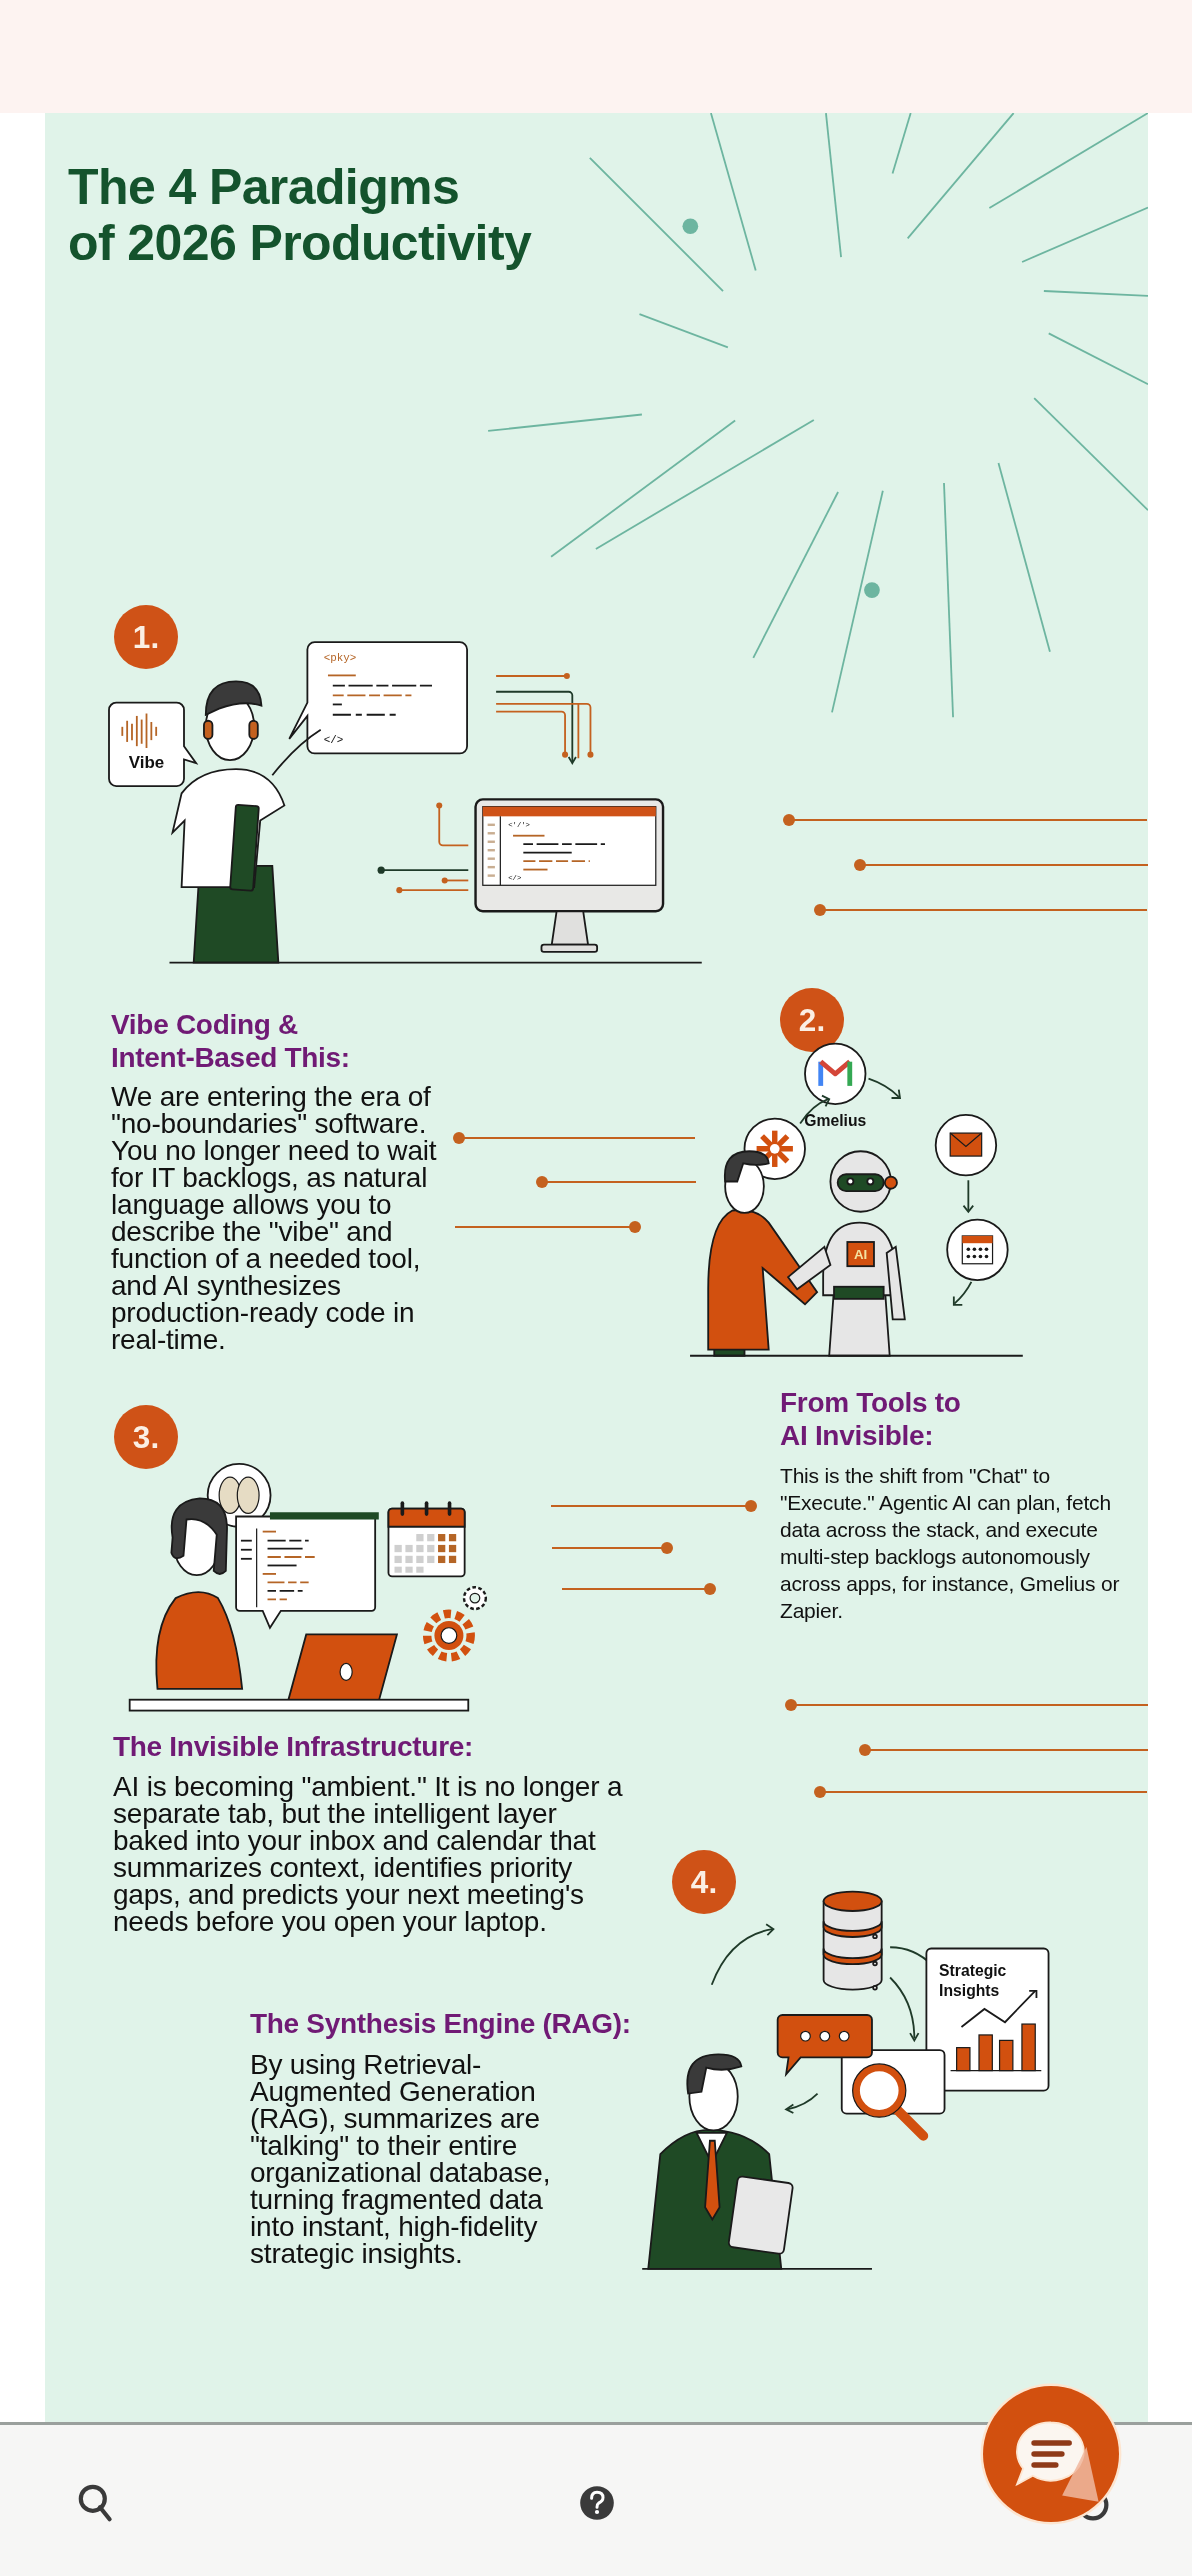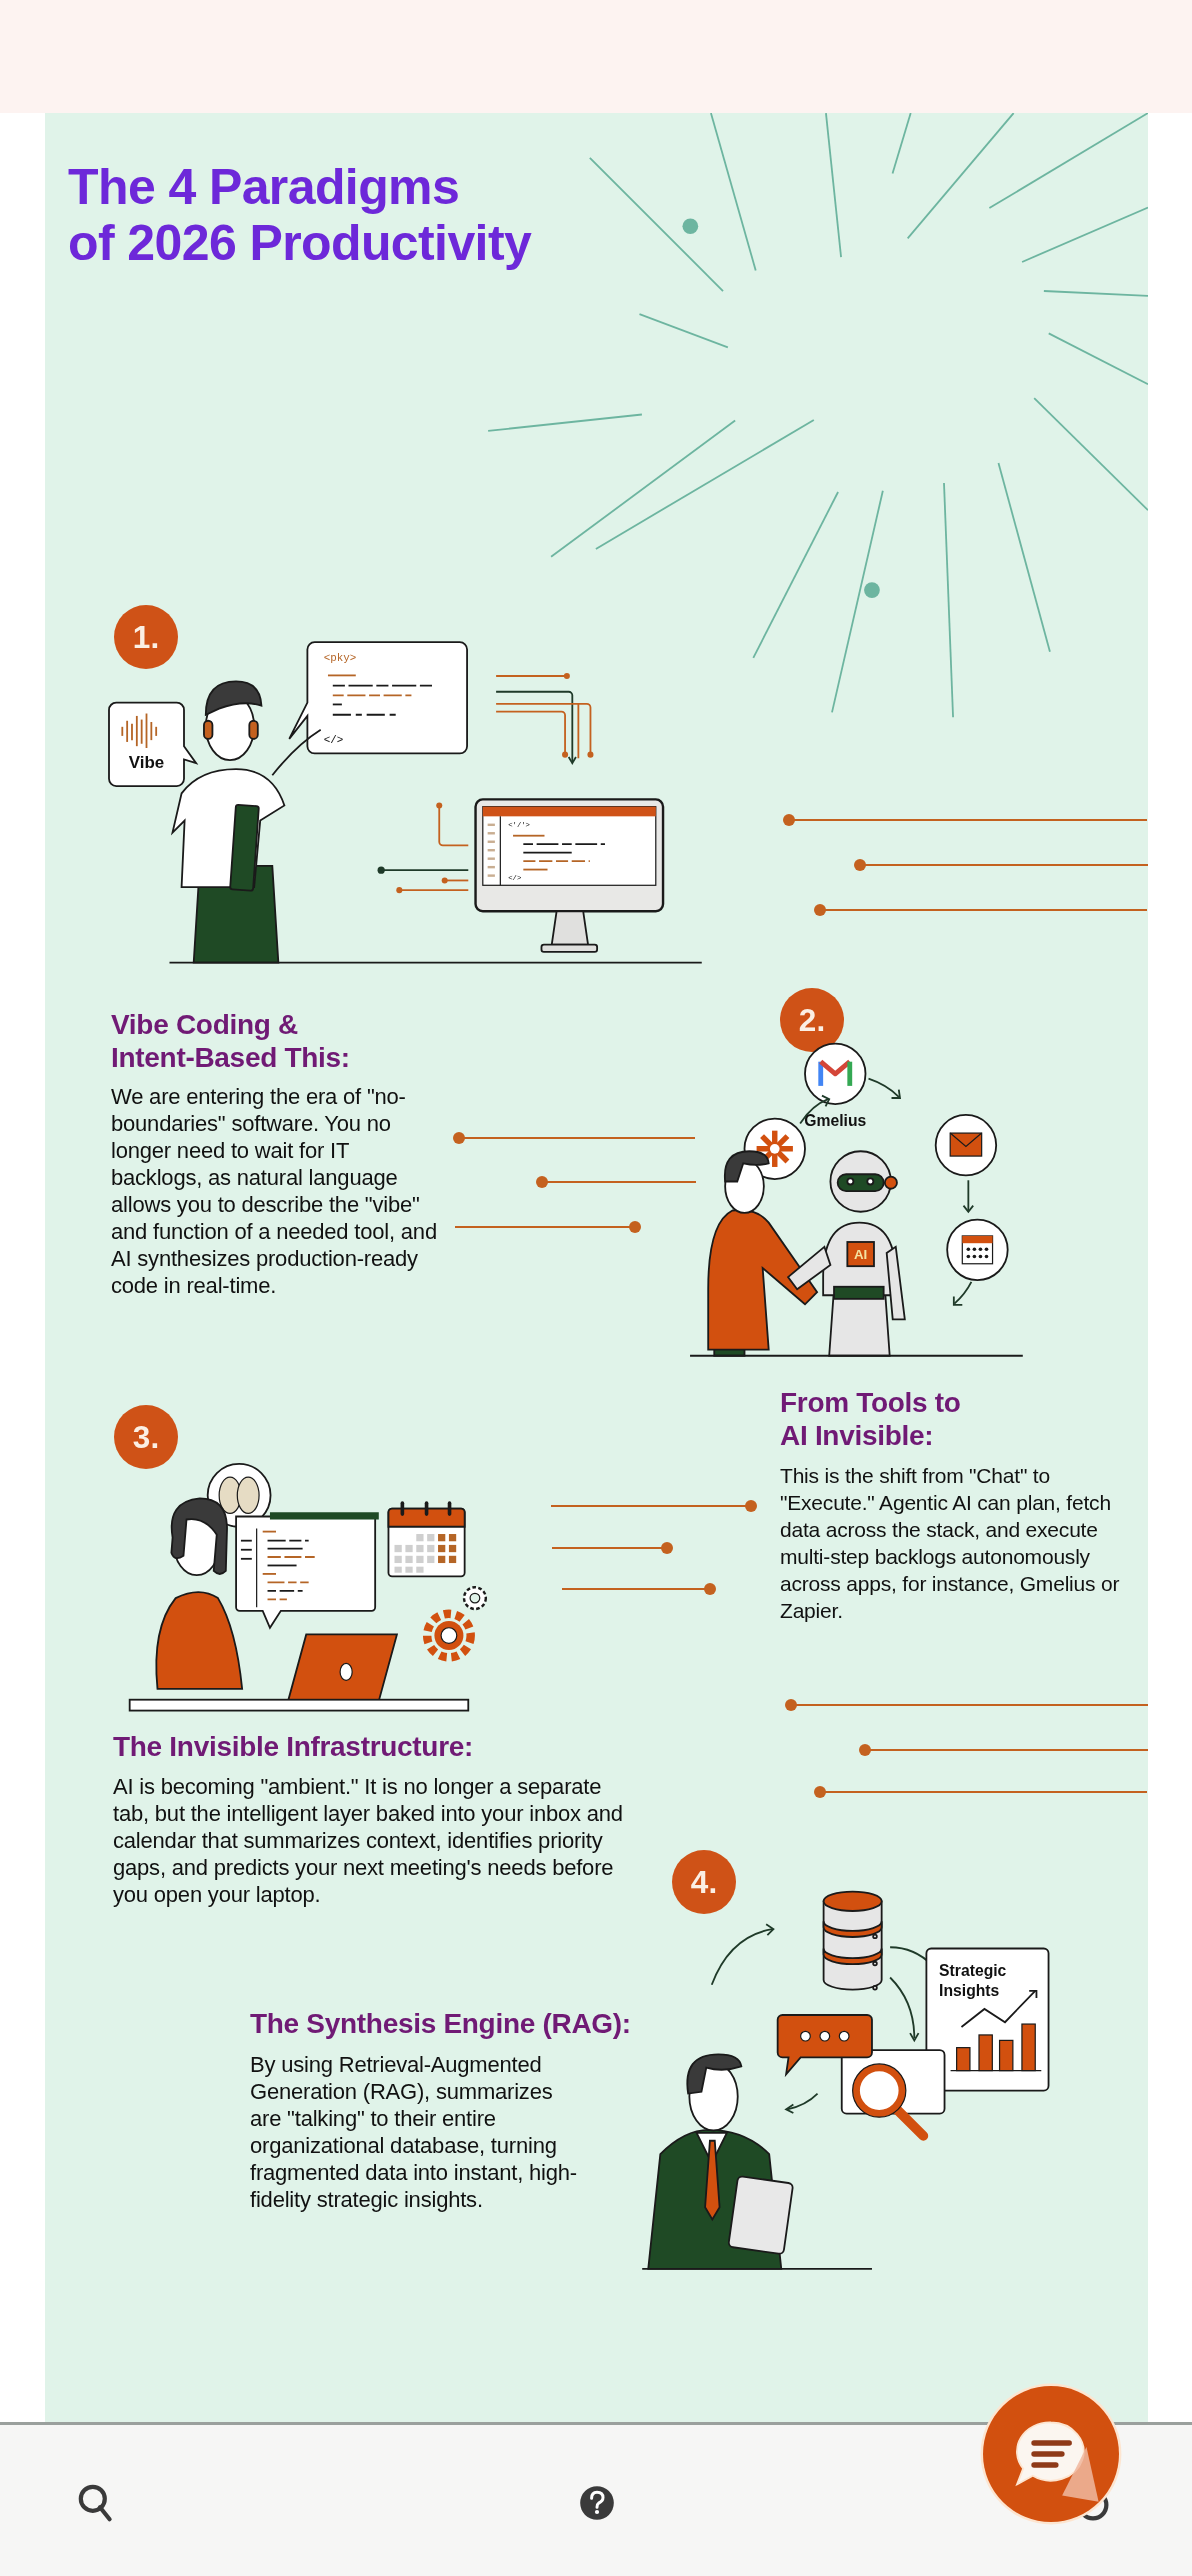--- a/index.html
+++ b/index.html
@@ -15,33 +15,33 @@
     background: #fdf3f1;
   }
   .panel {
     position: absolute; left: 45px; top: 113px; width: 1103px; height: 2310px;
     background: #e0f3e9;
     overflow: hidden;
   }
   .title {
     position: absolute; left: 68px; top: 159px;
     font-size: 50px; font-weight: 700; line-height: 56px;
-    color: #6d28d9; letter-spacing: -0.6px;
+    color: #14532d; letter-spacing: -0.6px;
   }
   .badge {
     position: absolute; width: 64px; height: 64px; border-radius: 50%;
     background: #cf5217; color: #fbefe4;
     font-weight: 700; font-size: 31.5px; line-height: 64px; text-align: center;
   }
   .heading {
     position: absolute; font-weight: 700; color: #701a75;
     font-size: 28px; line-height: 33px; letter-spacing: -0.3px;
   }
   .body-text {
-    position: absolute; font-size: 22px; line-height: 27px; color: #111;
+    position: absolute; font-size: 28px; line-height: 27px; color: #111;
     letter-spacing: -0.2px;
   }
   .connector { position: absolute; height: 2.4px; background: #c4611f; }
   .connector .dot {
     position: absolute; top: -4.8px; width: 12px; height: 12px; border-radius: 50%;
     background: #c4611f;
   }
   .dot.left { left: -6px; }
   .dot.right { right: -6px; }
   svg.illus { position: absolute; overflow: visible; }

